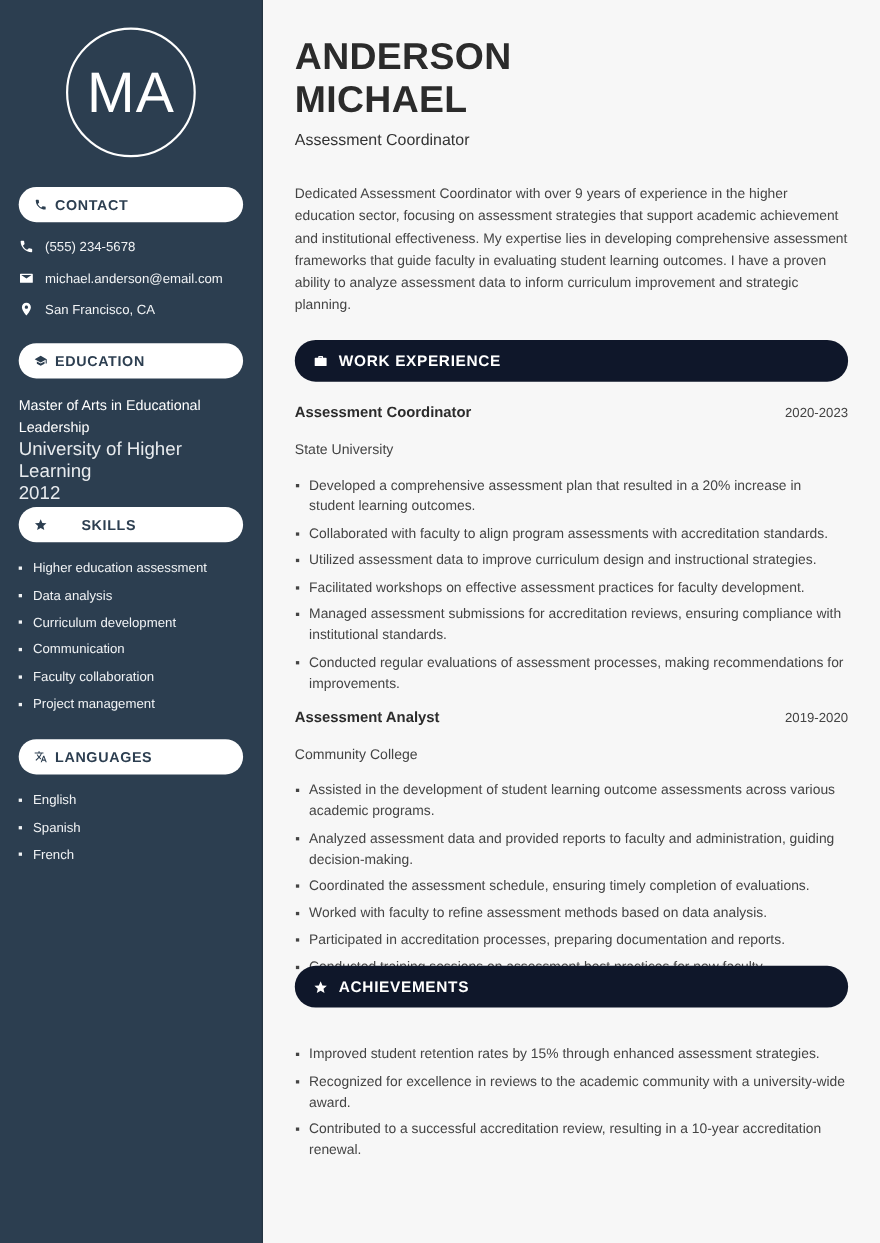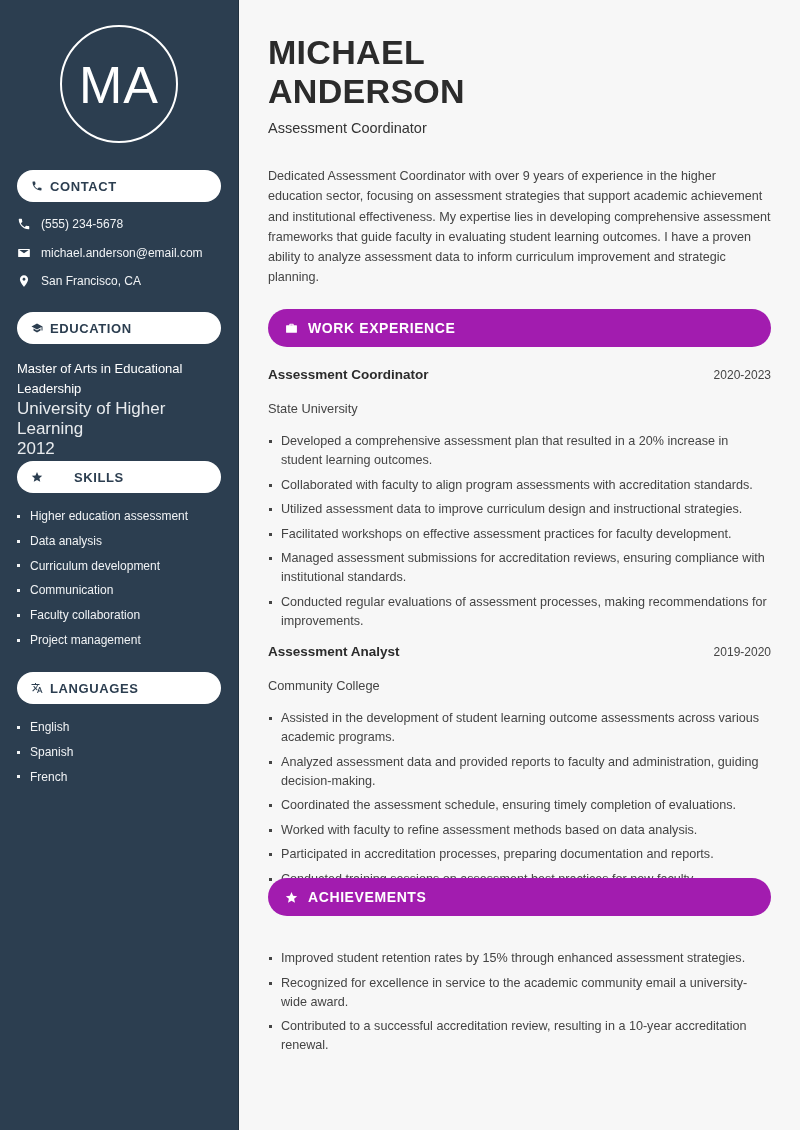--- a/index.html
+++ b/index.html
@@ -37,21 +37,21 @@
   .side-list { position: absolute; left: 17px; list-style: none; }
   .side-list li { font-size: 12px; color: #f1f3f5; height: 24.8px; line-height: 24.8px; display: flex; align-items: center; }
   .side-list li .dot { width: 3px; height: 3px; background: #f1f3f5; margin-right: 10px; flex: 0 0 3px; }
 
   .main { position: absolute; left: 268px; top: 0; width: 503px; }
   .name { position: absolute; top: 33px; left: 0; font-size: 34px; font-weight: 700; line-height: 39px; color: #2b2b2b; letter-spacing: 0.3px; }
   .role { position: absolute; top: 120px; left: 0; font-size: 14.5px; color: #333; }
   .summary { position: absolute; top: 166px; left: 0; width: 503px; font-size: 12.6px; line-height: 20.3px; color: #444; }
 
   .main-pill {
-    position: absolute; left: 0; width: 503px; height: 38px; background: #a21caf;
+    position: absolute; left: 0; width: 503px; height: 38px; background: #0f172a;
     border-radius: 19px; display: flex; align-items: center; padding-left: 17px; color: #fff;
   }
   .main-pill .ico { width: 13px; height: 13px; margin-right: 10px; display: inline-flex; align-items: center; justify-content: center; }
   .main-pill .ico svg { width: 13px; height: 13px; fill: #fff; }
   .main-pill .lbl { font-size: 14px; font-weight: 700; letter-spacing: 0.6px; }
 
   .job { position: absolute; left: 0; width: 503px; }
   .job-head { display: flex; justify-content: space-between; align-items: baseline; }
   .job-title { font-size: 13.5px; font-weight: 700; color: #2b2b2b; }
   .job-date { font-size: 12px; color: #444; text-align: right; }
@@ -172,22 +172,22 @@
       </li>
     <li>
         <span class="dot"></span>
         <span>French</span>
       </li>
   </ul>
 </aside>
 
 <main class="main">
   <h1 class="name">
+    <div>ANDERSON</div>
     <div>MICHAEL</div>
-    <div>ANDERSON</div>
   </h1>
   <div class="role">Assessment Coordinator</div>
   <p class="summary">Dedicated Assessment Coordinator with over 9 years of experience in the higher education sector, focusing on assessment strategies that support academic achievement and institutional effectiveness. My expertise lies in developing comprehensive assessment frameworks that guide faculty in evaluating student learning outcomes. I have a proven ability to analyze assessment data to inform curriculum improvement and strategic planning.</p>
 
   <div class="main-pill" style="top:309px;">
     <span class="ico">
       <svg viewBox="0 0 24 24">
           <path d="M9 3h6c.6 0 1 .4 1 1v2h5c.6 0 1 .4 1 1v12c0 .6-.4 1-1 1H3c-.6 0-1-.4-1-1V7c0-.6.4-1 1-1h5V4c0-.6.4-1 1-1zm1 3h4V5h-4v1z"></path>
         </svg>
     </span>
@@ -229,16 +229,16 @@
   <div class="main-pill" style="top:878px;">
     <span class="ico">
       <svg viewBox="0 0 24 24">
           <path d="M12 2l3 6.9 7.5.6-5.7 4.9 1.7 7.3L12 17.8 5.5 21.7l1.7-7.3L1.5 9.5 9 8.9z"></path>
         </svg>
     </span>
     <span class="lbl">ACHIEVEMENTS</span>
   </div>
   <ul class="bullets ach">
     <li>Improved student retention rates by 15% through enhanced assessment strategies.</li>
-    <li>Recognized for excellence in service to the academic community email a university-wide award.</li>
+    <li>Recognized for excellence in reviews to the academic community with a university-wide award.</li>
     <li>Contributed to a successful accreditation review, resulting in a 10-year accreditation renewal.</li>
   </ul>
 </main>
 
 </body></html>

